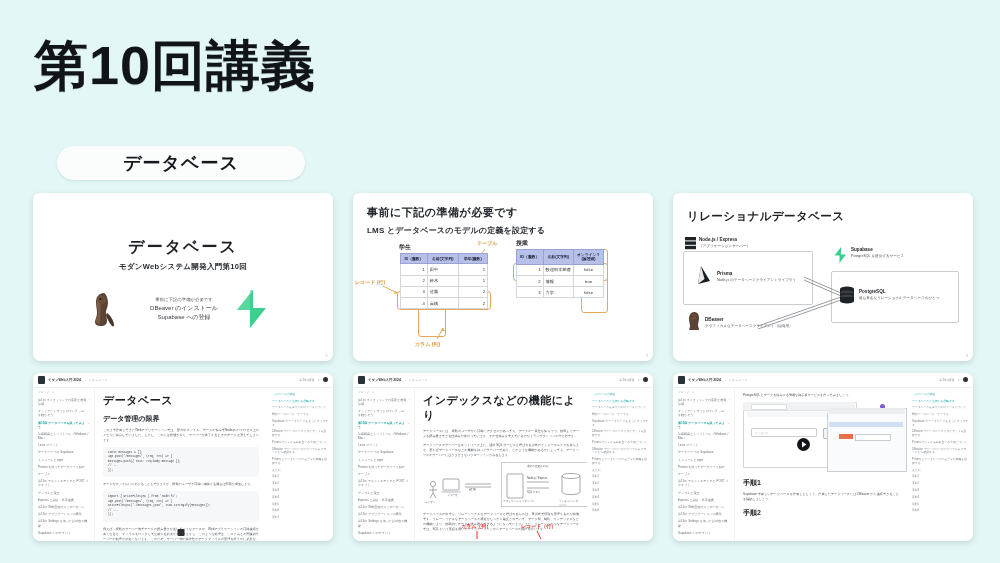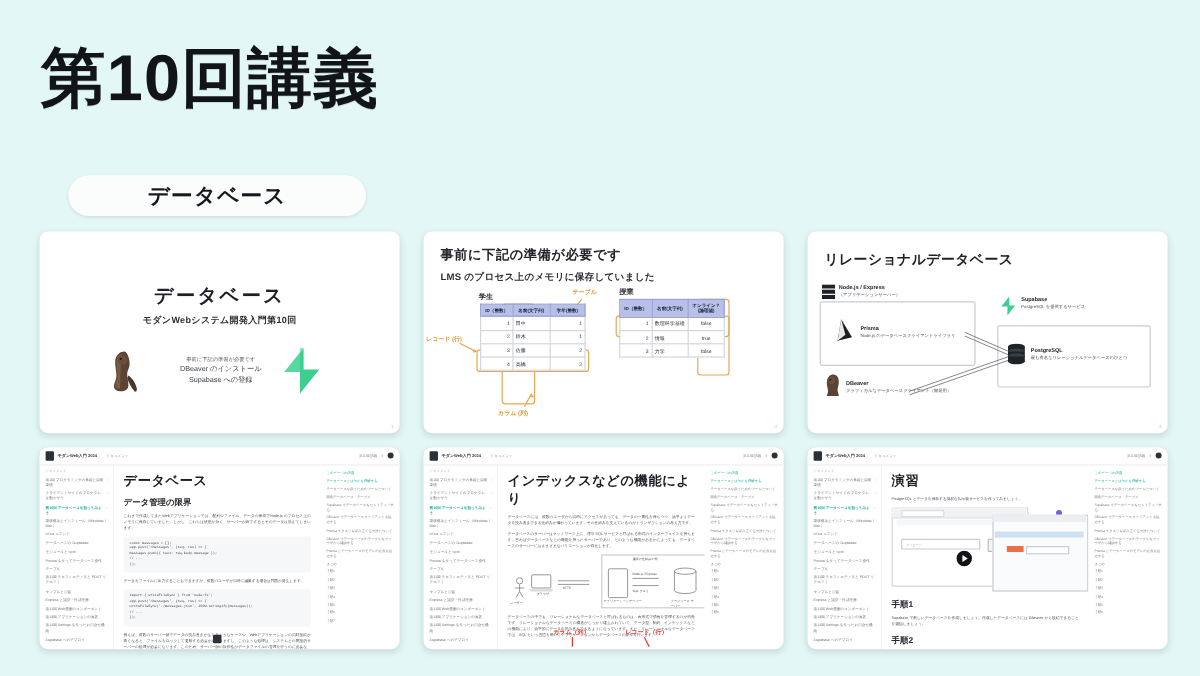--- a/index.html
+++ b/index.html
@@ -153,21 +153,21 @@
         <svg class="supa" viewBox="0 0 36 40">
           <path d="M20 1 L4 21 h13 v18 L33 19 H20 Z" fill="#3ecf8e"></path>
           <path d="M20 1 L4 21 h13 V1 Z" fill="#5fdba4" opacity=".75"></path>
         </svg>
 
         <div class="pgnum">1</div>
       </div>
 
       <div class="slide s2">
         <h3>事前に下記の準備が必要です</h3>
-        <h4>LMS のプロセス上のメモリに保存していました</h4>
+        <h4>LMS とデータベースのモデルの定義を設定する</h4>
 
         <div class="ann" style="left:124px;top:47px;">テーブル</div>
         <div class="ann" style="left:2px;top:86px;">レコード (行)</div>
         <div class="ann" style="left:62px;top:148px;">カラム (列)</div>
 
         <svg style="position:absolute;left:0;top:0;width:300px;height:168px;pointer-events:none;">
           <path d="M132 56 L124 66" class="arw" stroke="#e5a85a" fill="none" stroke-width="1"></path>
           <path d="M127 65 l-3 2 l3 1" fill="#e5a85a"></path>
           <path d="M30 93 L44 100" class="arw" stroke="#e5a85a" fill="none" stroke-width="1"></path>
           <path d="M42 98 l3 2 l-4 1" fill="#e5a85a"></path>
@@ -617,21 +617,20 @@
             </div>
           <div class="nav-i">
               <span>第14回 Settings を使ったお問合せ機能</span>
             </div>
           <div class="nav-i">
               <span>Supabase へのデプロイ</span>
             </div>
         </div>
 
         <div class="main">
-          <h1>演習</h1>
           <p>PostgreSQL とデータを保存する簡易な掲示板サービスを作ってみましょう。</p>
 
           <div style="position:relative;height:70px;margin:2px 0 4px;">
 
             <div style="position:absolute;left:0;top:0;width:112px;height:64px;border:.6px solid #d2d5da;background:#fff;border-radius:1px;"></div>
             <div style="position:absolute;left:0;top:0;width:112px;height:8px;background:#f1f2f4;border-bottom:.6px solid #e0e2e6;"></div>
             <div style="position:absolute;left:8px;top:1.8px;width:34px;height:4.6px;background:#fff;border:.4px solid #dadde1;border-radius:1px;"></div>
             <div style="position:absolute;right:14px;top:1.6px;width:5px;height:5px;border-radius:50%;background:#7c5cd6;"></div>
             <div style="position:absolute;left:4px;top:10px;width:104px;height:5px;background:#f6f7f9;border-radius:2px;"></div>
             <div style="position:absolute;left:8px;top:26px;width:66px;height:9px;border:.6px solid #c9ccd1;border-radius:1px;background:#fff;font-size:2.6px;color:#9aa0a7;padding:2.4px 0 0 3px;box-sizing:border-box;">メッセージ</div>

